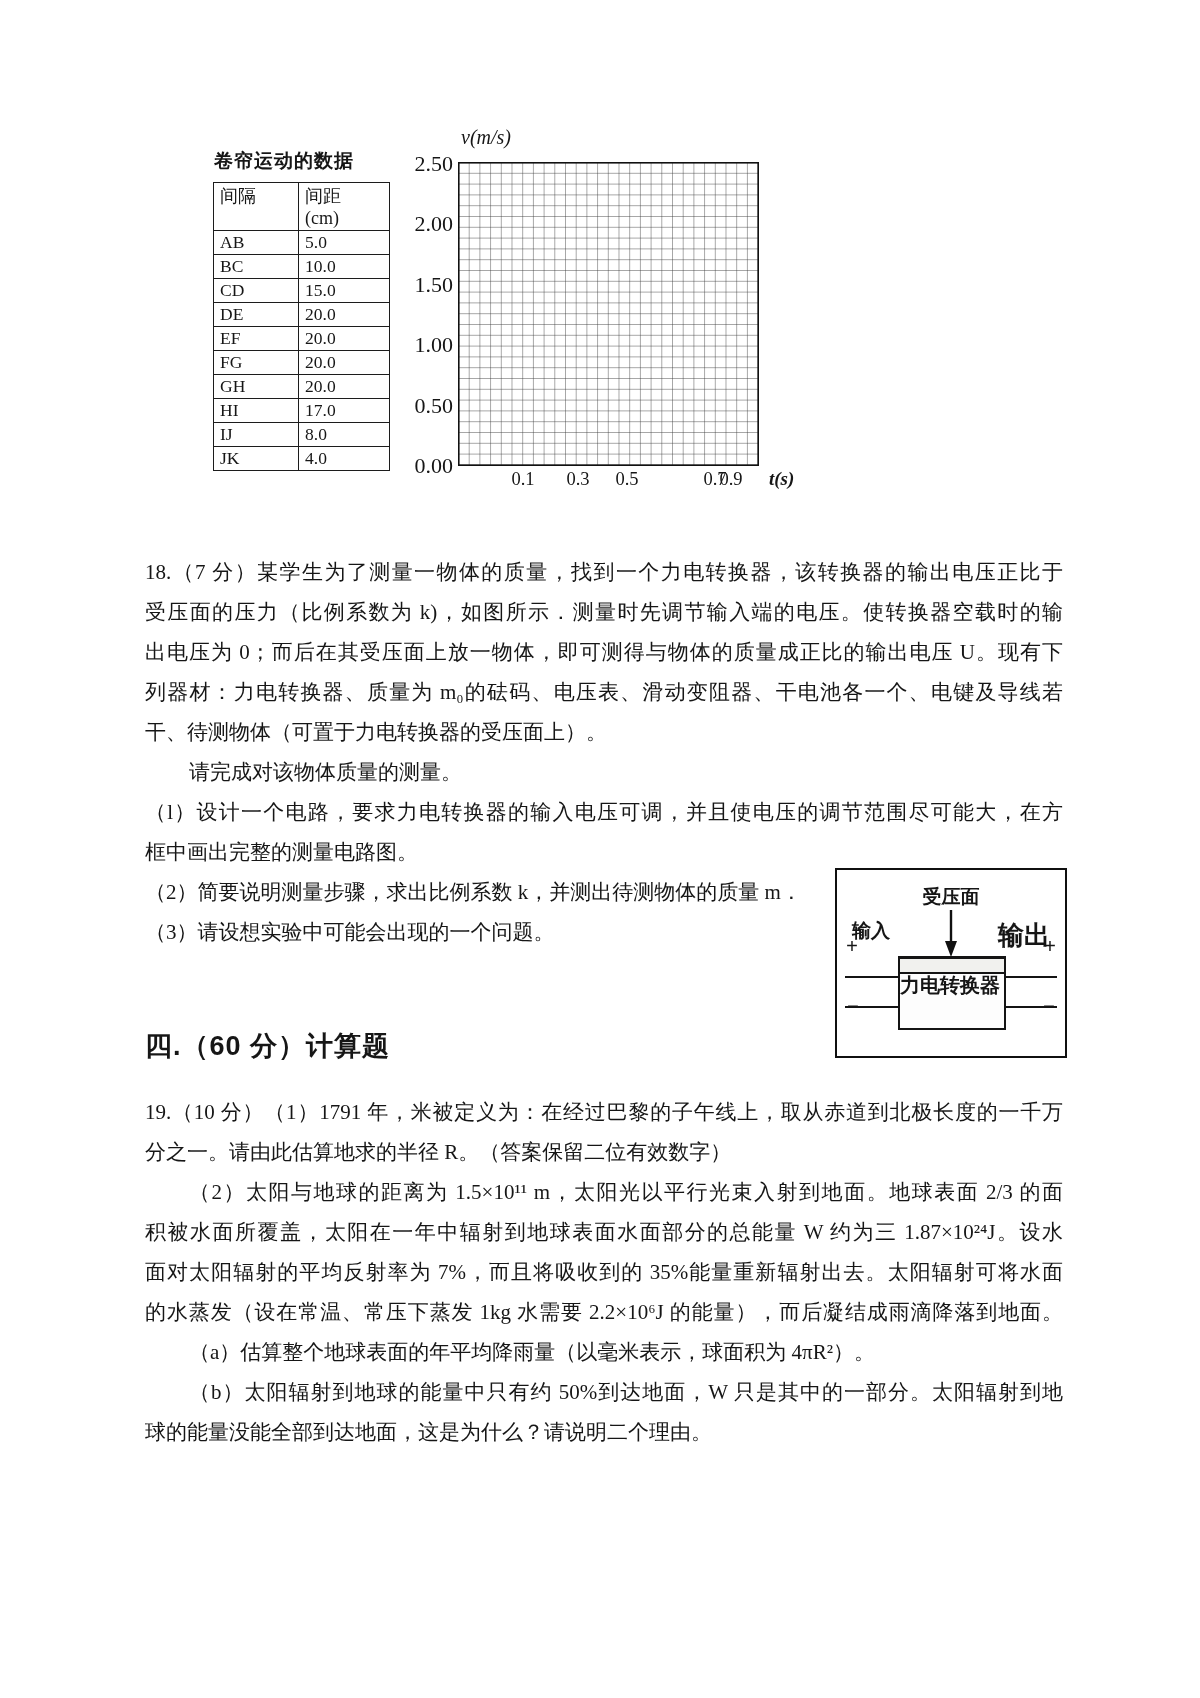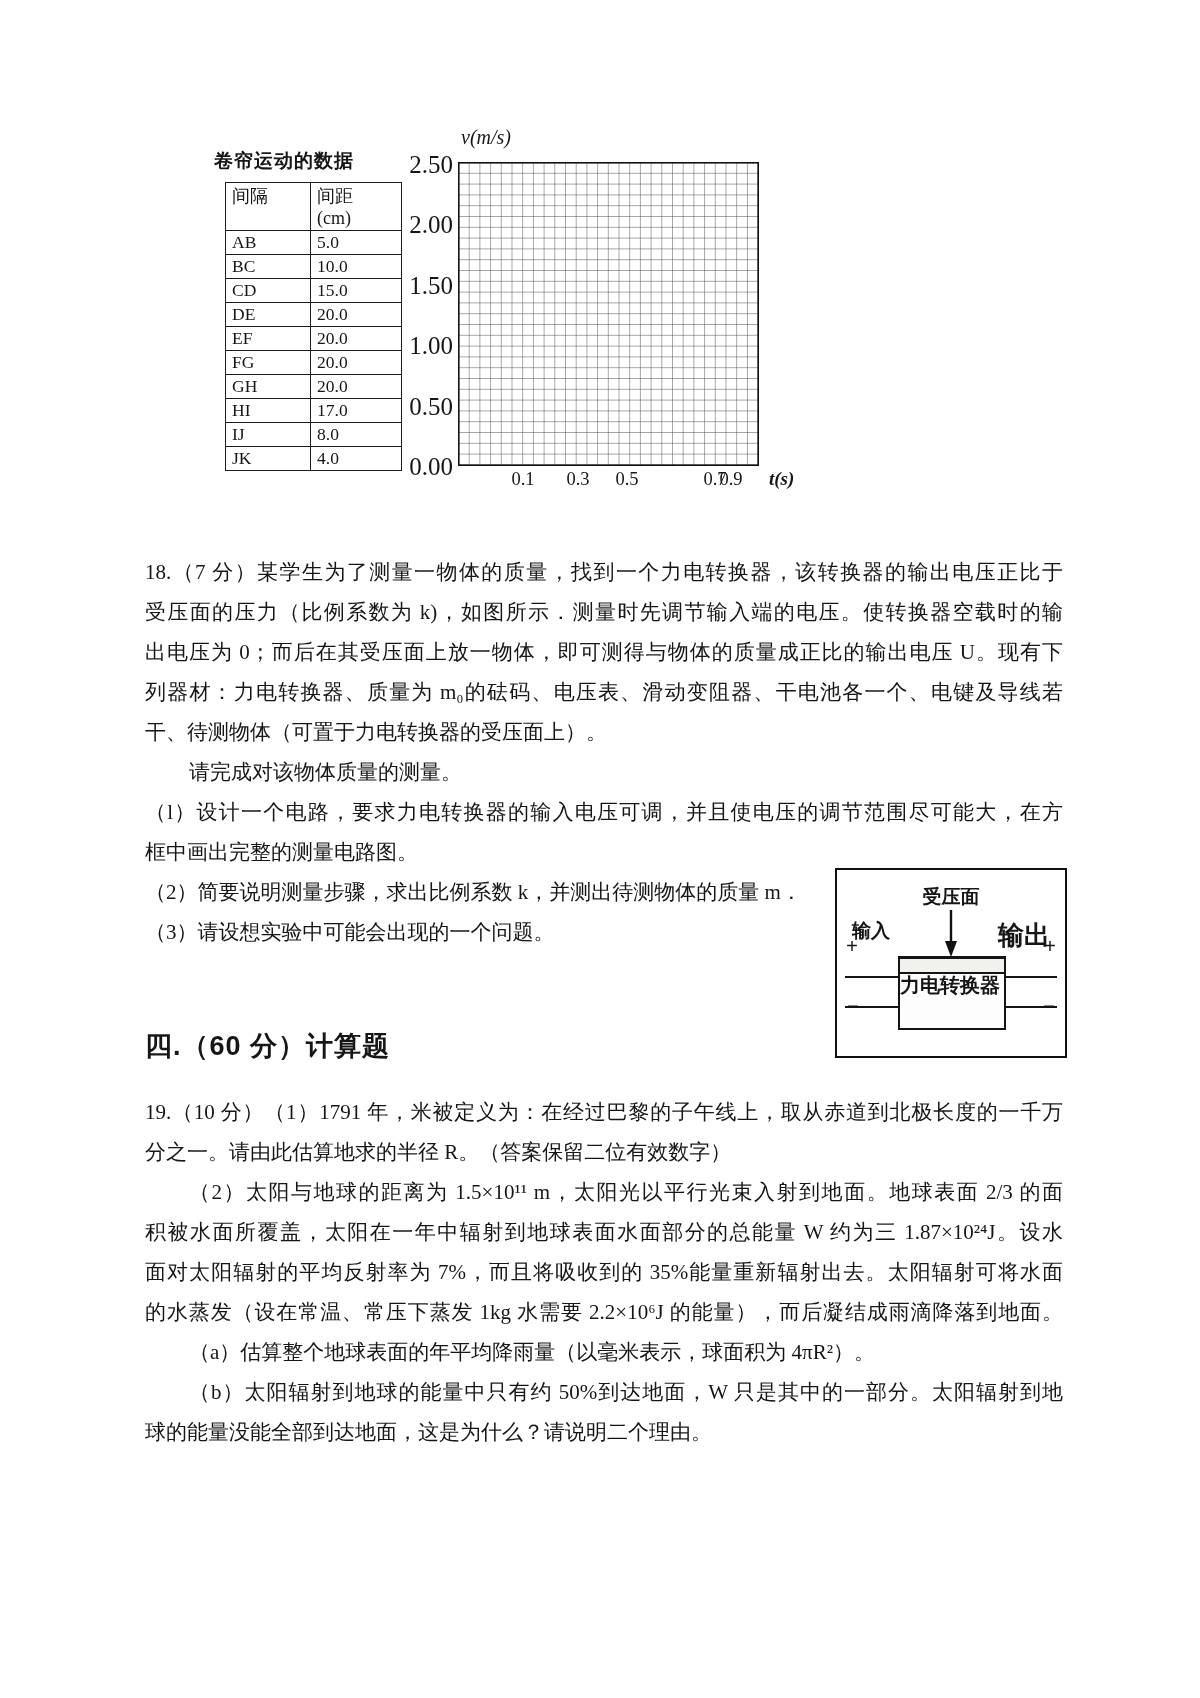--- a/index.html
+++ b/index.html
@@ -2,34 +2,34 @@
 <html><head>
 <meta charset="utf-8">
 <style>
   html,body{margin:0;padding:0;background:#fff;}
   .page{position:relative;width:1200px;height:1698px;background:#ffffff;
         font-family:"Liberation Serif",serif;color:#161616;overflow:hidden;}
 
   
   .table-title{position:absolute;left:214px;top:148px;font-family:"Liberation Sans",sans-serif;
                font-weight:bold;font-size:19px;letter-spacing:1px;}
-  .data-table{position:absolute;left:225px;top:182px;border-collapse:collapse;
+  .data-table{position:absolute;left:213px;top:182px;border-collapse:collapse;
               font-size:17.5px;}
   .data-table th,.data-table td{border:1.7px solid #1c1c1c;padding:1px 6px;
               font-weight:normal;text-align:left;vertical-align:top;}
   .data-table th{height:42px;font-size:18px;}
   .data-table td{height:20px;}
   .data-table .c1{width:72px;}
   .data-table .c2{width:78px;}
 
   
   .chart{position:absolute;left:425px;top:122px;width:380px;height:380px;}
   .ylabel{position:absolute;left:36px;top:4px;font-style:italic;font-size:20px;}
   .grid-svg{position:absolute;left:33px;top:40px;}
-  .ytick{position:absolute;left:-20px;width:48px;text-align:right;font-size:25px;}
+  .ytick{position:absolute;left:-20px;width:48px;text-align:right;font-size:22px;}
   .xtick{position:absolute;top:347px;width:34px;text-align:center;font-size:18.5px;}
   .xlabel{position:absolute;left:344px;top:346px;font-weight:bold;font-style:italic;font-size:19px;}
 
   
   .textblock{position:absolute;left:145px;width:918px;}
   .line{font-size:21px;line-height:40px;height:40px;white-space:nowrap;}
   .fill{white-space:normal;text-align:justify;text-align-last:justify;overflow:hidden;}
   .ind{padding-left:44px;}
 
   .section-heading{position:absolute;left:145px;top:1028px;margin:0;

